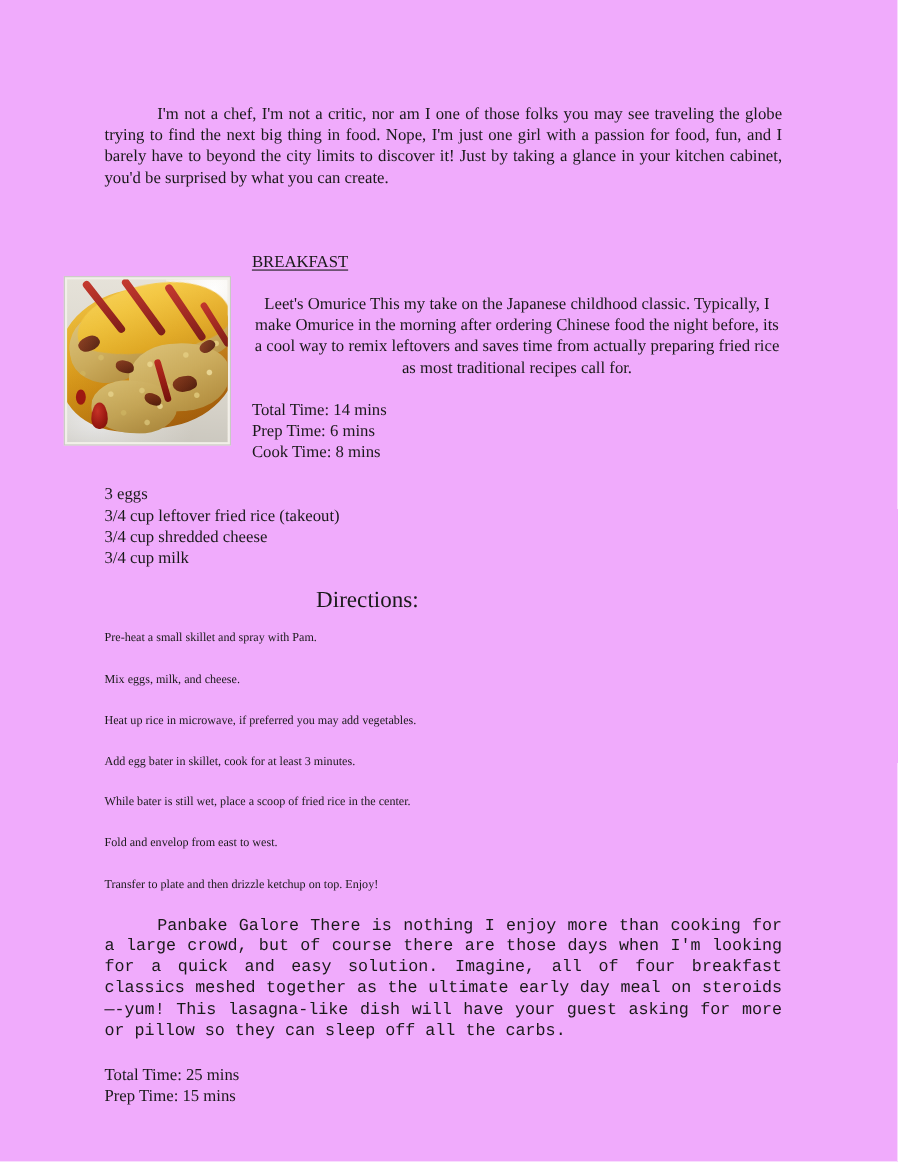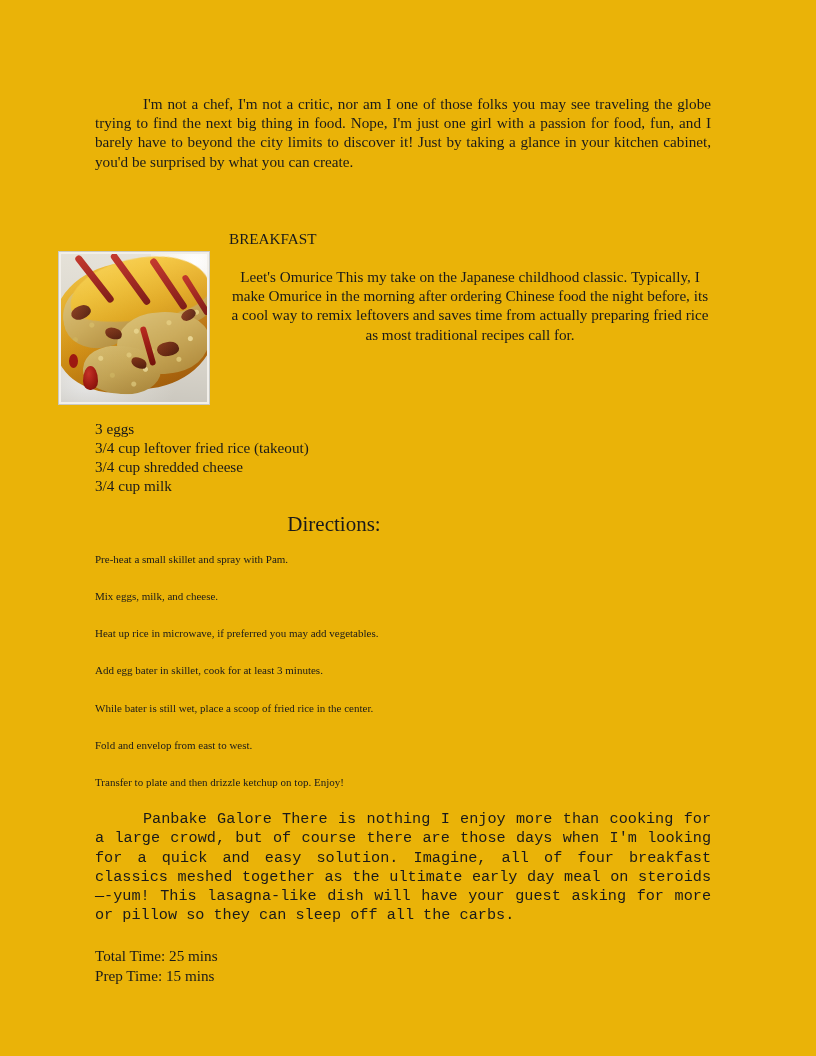--- a/index.html
+++ b/index.html
@@ -11,21 +11,21 @@
     width: 816px;
     height: 1056px;
     position: relative;
     font-family: "Liberation Serif", "DejaVu Serif", serif;
     color: #1a1a1a;
     overflow: hidden;
   }
   .page {
     position: absolute;
     inset: 0;
-    background: #eab308;
+    background: #f0abfc;
   }
   .content {
     position: absolute;
     left: 95px;
     top: 94px;
     width: 616px;
   }
   p {
     margin: 0;
     font-size: 15.2px;
@@ -152,20 +152,21 @@
     position: absolute; inset: 0;
     background: linear-gradient(185deg, rgba(255,255,255,0.10) 0%, rgba(0,0,0,0.06) 70%, rgba(0,0,0,0.12) 100%);
   }
 
   .section-col {
     margin-left: 134px;
   }
   .section-heading {
     font-size: 15.2px;
     line-height: 19.2px;
+    text-decoration: underline;
     text-underline-offset: 2px;
   }
   .recipe-desc {
     margin-top: 19px;
     text-align: center;
   }
   .times {
     margin-top: 19px;
   }
   .times div {
@@ -236,20 +237,25 @@
           <div class="ketchup k5"></div>
           <div class="drip"></div>
           <div class="drip2"></div>
           <div class="photo-shade"></div>
         </div>
       </div>
 
       <div class="section-col">
         <p class="section-heading">BREAKFAST</p>
         <p class="recipe-desc">Leet's Omurice This my take on the Japanese childhood classic. Typically, I make Omurice in the morning after ordering Chinese food the night before, its a cool way to remix leftovers and saves time from actually preparing fried rice as most traditional recipes call for.</p>
+        <div class="times">
+          <div>Total Time: 14 mins</div>
+          <div>Prep Time: 6 mins</div>
+          <div>Cook Time: 8 mins</div>
+        </div>
       </div>
     </div>
 
     <div class="ingredients">
       <div>3 eggs</div>
       <div>3/4 cup leftover fried rice (takeout)</div>
       <div>3/4 cup shredded cheese</div>
       <div>3/4 cup milk</div>
     </div>
 

